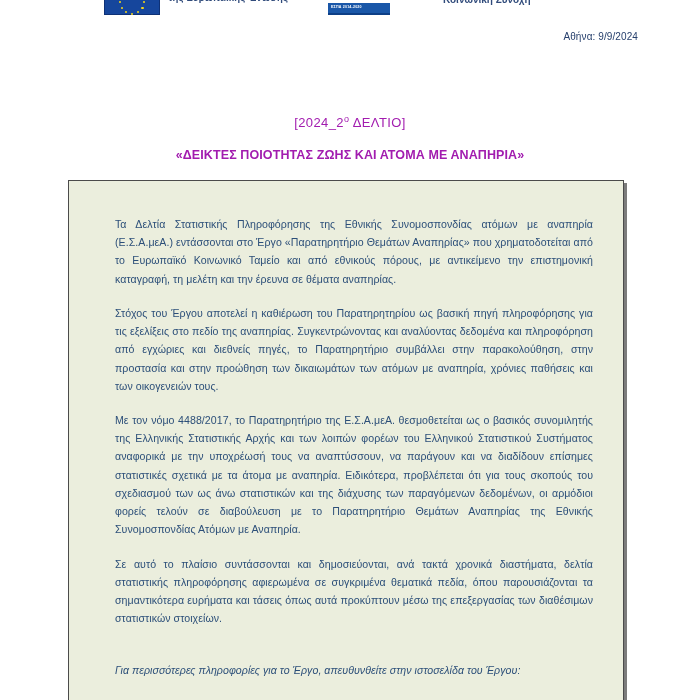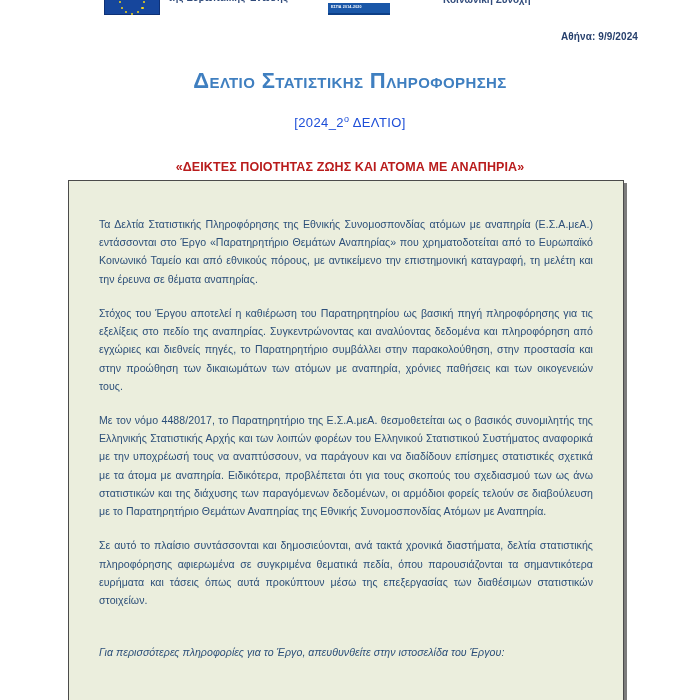--- a/index.html
+++ b/index.html
@@ -97,21 +97,21 @@
     white-space: nowrap;
     opacity: .92;
   }
 
   
   .date-line {
     position: absolute;
     right: 62px;
     top: 31px;
     font-size: 10px;
-    font-weight: bold;
+    font-weight: normal;
     color: #27406d;
     letter-spacing: .1px;
     white-space: nowrap;
   }
 
   
   .main-title {
     position: absolute;
     top: 68px;
     left: 0;
@@ -126,55 +126,55 @@
     white-space: nowrap;
   }
 
   .sub-title {
     position: absolute;
     top: 114px;
     left: 0;
     width: 700px;
     text-align: center;
     font-size: 13px;
-    color: #1d4ed8;
+    color: #a21caf;
     letter-spacing: .4px;
     white-space: nowrap;
   }
 
   .sub-title .sup { font-size: 9px; vertical-align: super; }
 
   .topic-title {
     position: absolute;
-    top: 160px;
+    top: 148px;
     left: 0;
     width: 700px;
     text-align: center;
     font-size: 12.5px;
     font-weight: bold;
-    color: #b91c1c;
+    color: #a21caf;
     letter-spacing: .1px;
     white-space: nowrap;
   }
 
   
   .content-box {
     position: absolute;
     left: 68px;
     top: 180px;
     width: 556px;
     height: 540px;
     background: #ebeedd;
     border: 1.2px solid #4b4b4b;
     box-shadow: 3px 3px 0 0 #7c7c7c;
     padding: 34px 30px 10px 30px;
   }
 
   .content-box p {
-    margin: 0 0 16px 0;
+    margin: 0 0 16px 16px;
     font-size: 10.6px;
     line-height: 1.72;
     color: #2c4f79;
     text-align: justify;
     letter-spacing: .05px;
   }
 
   .content-box p.last-para { margin-bottom: 34px; }
 
   .footer-note {
@@ -226,21 +226,20 @@
 
     <div class="espa-logo">
       <div class="espa-text">ΕΣΠΑ 2014-2020</div>
     </div>
 
     <div class="cohesion-caption">Κοινωνική Συνοχή</div>
   </div>
 
   <div class="date-line">Αθήνα: 9/9/2024</div>
 
-  <div class="main-title">Δελτιο Στατιστικης Πληροφορησης</div>
 
   <div class="sub-title">
     <span>[2024_2</span><span class="sup">ο</span><span> ΔΕΛΤΙΟ]</span>
   </div>
 
   <div class="topic-title">«ΔΕΙΚΤΕΣ ΠΟΙΟΤΗΤΑΣ ΖΩΗΣ ΚΑΙ ΑΤΟΜΑ ΜΕ ΑΝΑΠΗΡΙΑ»</div>
 
   <div class="content-box">
 
     <p>Τα Δελτία Στατιστικής Πληροφόρησης της Εθνικής Συνομοσπονδίας ατόμων με αναπηρία (Ε.Σ.Α.μεΑ.) εντάσσονται στο Έργο «Παρατηρητήριο Θεμάτων Αναπηρίας» που χρηματοδοτείται από το Ευρωπαϊκό Κοινωνικό Ταμείο και από εθνικούς πόρους, με αντικείμενο την επιστημονική καταγραφή, τη μελέτη και την έρευνα σε θέματα αναπηρίας.</p>

